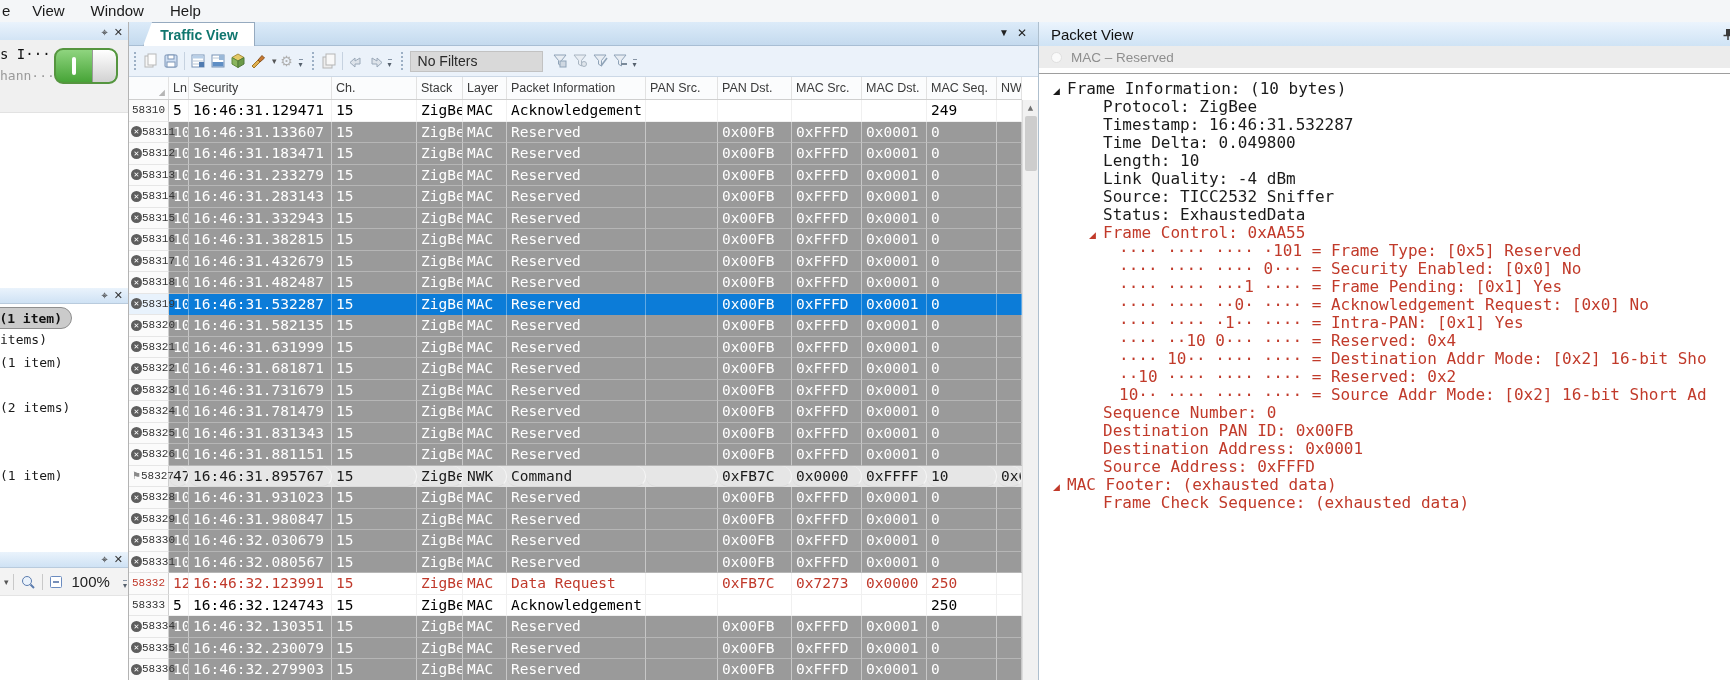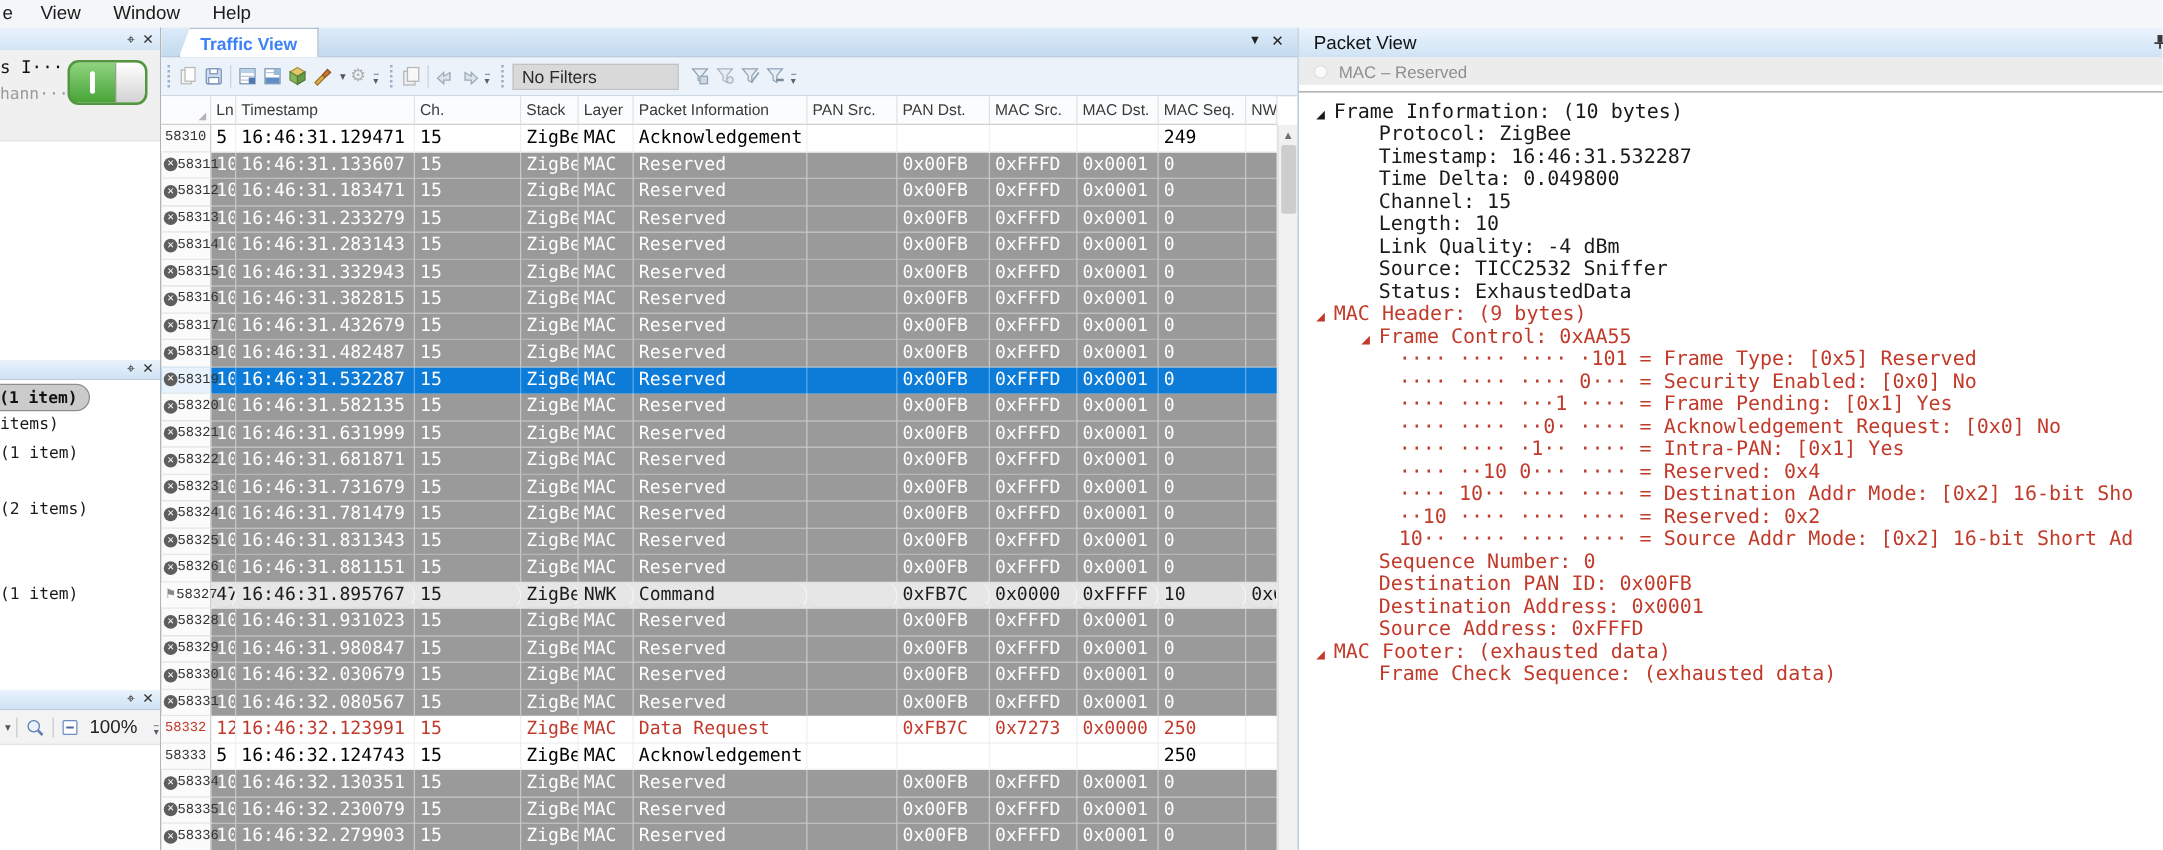--- a/index.html
+++ b/index.html
@@ -42,21 +42,21 @@
   .mini-caret { font-size:9px; color:#555; padding-left:4px; cursor:default; }
   #zoom-level { font-size:15px; color:#222; margin-left:5px; }
   #p3-overflow { margin-left:auto; margin-right:1px; }
 
   
   #traffic { position:absolute; left:129px; top:22px; width:909px; height:658px; background:#fff; }
   #tabbar { position:absolute; left:0; top:0; width:909px; height:24px;
     background:linear-gradient(#dcebf9,#c4daee); border-bottom:1px solid #a8bed4; }
   #traffic-tab { position:absolute; left:14px; top:0; width:112px; height:24px; background:#fff;
     border:1px solid #96aabf; border-bottom:none; clip-path:polygon(9px 0,100% 0,100% 100%,0 100%);
-    font-size:14px; font-weight:bold; color:#3b82f6; display:flex; align-items:center; justify-content:center; cursor:default; }
+    font-size:14px; font-weight:bold; color:#0f766e; display:flex; align-items:center; justify-content:center; cursor:default; }
   #tab-dd { position:absolute; right:29px; top:5px; font-size:10px; color:#222; cursor:default; }
   #tab-close { position:absolute; right:11px; top:4px; font-size:12px; color:#222; cursor:default; }
   #toolbar { position:absolute; left:0; top:24px; width:909px; height:31px; background:#ebf2fa;
     border-bottom:1px solid #ccd8e6; display:flex; align-items:center; }
   .grip { width:0; height:18px; border-left:2px dotted #9db0c5; margin:0 5px; }
   .tsep { width:1px; height:18px; background:#c6d2e0; margin:0 3px; }
   .tbtn { width:20px; height:20px; display:flex; align-items:center; justify-content:center; cursor:default; }
   .overflow-btn { font-size:8px; color:#55606c; border-top:1px solid #8795a6; line-height:8px;
     margin:6px 4px 0 2px; padding-top:1px; cursor:default; }
   #no-filters { width:133px; height:21px; background:#d9d9d9; border:1px solid #c2c2c2; color:#2a2a2a;
@@ -281,21 +281,21 @@
           <line x1="9" y1="11" x2="15" y2="11" stroke="#7a8a9a" stroke-width="2"></line>
         </svg>
     </span>
     <span class="overflow-btn">▾</span>
   </div>
   <div id="thead">
       <div class="hcell" id="h-rowhdr" style="width: 40px;">
         <span class="sort-tri">◢</span>
       </div>
       <div class="hcell" style="width: 20px;">Ln.</div>
-      <div class="hcell" style="width: 143px;">Timestamp</div>
+      <div class="hcell" style="width: 143px;">Security</div>
       <div class="hcell" style="width: 85px;">Ch.</div>
       <div class="hcell" style="width: 46px;">Stack</div>
       <div class="hcell" style="width: 44px;">Layer</div>
       <div class="hcell" style="width: 139px;">Packet Information</div>
       <div class="hcell" style="width: 72px;">PAN Src.</div>
       <div class="hcell" style="width: 74px;">PAN Dst.</div>
       <div class="hcell" style="width: 70px;">MAC Src.</div>
       <div class="hcell" style="width: 65px;">MAC Dst.</div>
       <div class="hcell" style="width: 70px;">MAC Seq.</div>
       <div class="hcell" style="width: 25px;">NW</div>
@@ -808,26 +808,24 @@
   <div id="pv-sub">
     <span id="pv-sub-dot"></span>
     <span>MAC – Reserved</span>
   </div>
   <div id="pv-gap"></div>
   <div id="pv-tree">
       <div class="tline ind0"><span class="t-arrow">◢</span><span>Frame Information: (10 bytes)</span></div>
       <div class="tline ind1 noarr"><span>Protocol: ZigBee</span></div>
       <div class="tline ind1 noarr"><span>Timestamp: 16:46:31.532287</span></div>
       <div class="tline ind1 noarr"><span>Time Delta: 0.049800</span></div>
-      <div class="tline ind1 noarr"><span>Channel: 15</span></div>
       <div class="tline ind1 noarr"><span>Length: 10</span></div>
       <div class="tline ind1 noarr"><span>Link Quality: -4 dBm</span></div>
       <div class="tline ind1 noarr"><span>Source: TICC2532 Sniffer</span></div>
       <div class="tline ind1 noarr"><span>Status: ExhaustedData</span></div>
-      <div class="tline ind0 red"><span class="t-arrow">◢</span><span>MAC Header: (9 bytes)</span></div>
       <div class="tline ind1 red"><span class="t-arrow">◢</span><span>Frame Control: 0xAA55</span></div>
       <div class="tline ind2 noarr red"><span>···· ···· ···· ·101 = Frame Type: [0x5] Reserved</span></div>
       <div class="tline ind2 noarr red"><span>···· ···· ···· 0··· = Security Enabled: [0x0] No</span></div>
       <div class="tline ind2 noarr red"><span>···· ···· ···1 ···· = Frame Pending: [0x1] Yes</span></div>
       <div class="tline ind2 noarr red"><span>···· ···· ··0· ···· = Acknowledgement Request: [0x0] No</span></div>
       <div class="tline ind2 noarr red"><span>···· ···· ·1·· ···· = Intra-PAN: [0x1] Yes</span></div>
       <div class="tline ind2 noarr red"><span>···· ··10 0··· ···· = Reserved: 0x4</span></div>
       <div class="tline ind2 noarr red"><span>···· 10·· ···· ···· = Destination Addr Mode: [0x2] 16-bit Sho</span></div>
       <div class="tline ind2 noarr red"><span>··10 ···· ···· ···· = Reserved: 0x2</span></div>
       <div class="tline ind2 noarr red"><span>10·· ···· ···· ···· = Source Addr Mode: [0x2] 16-bit Short Ad</span></div>

